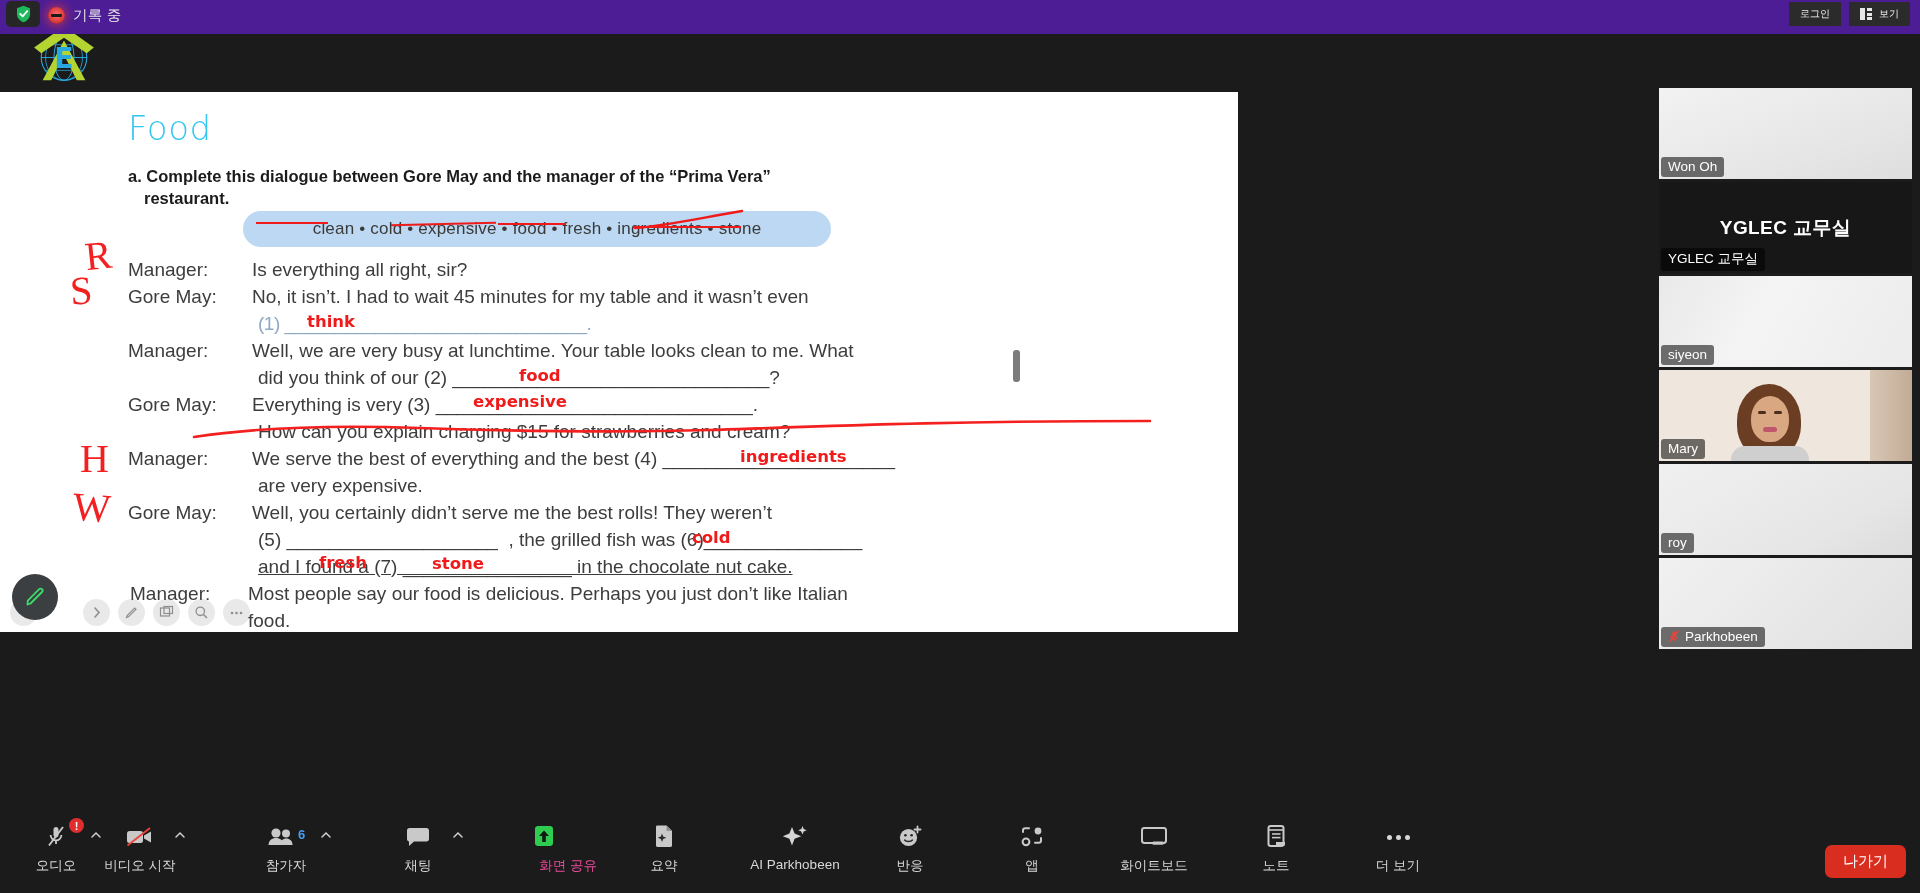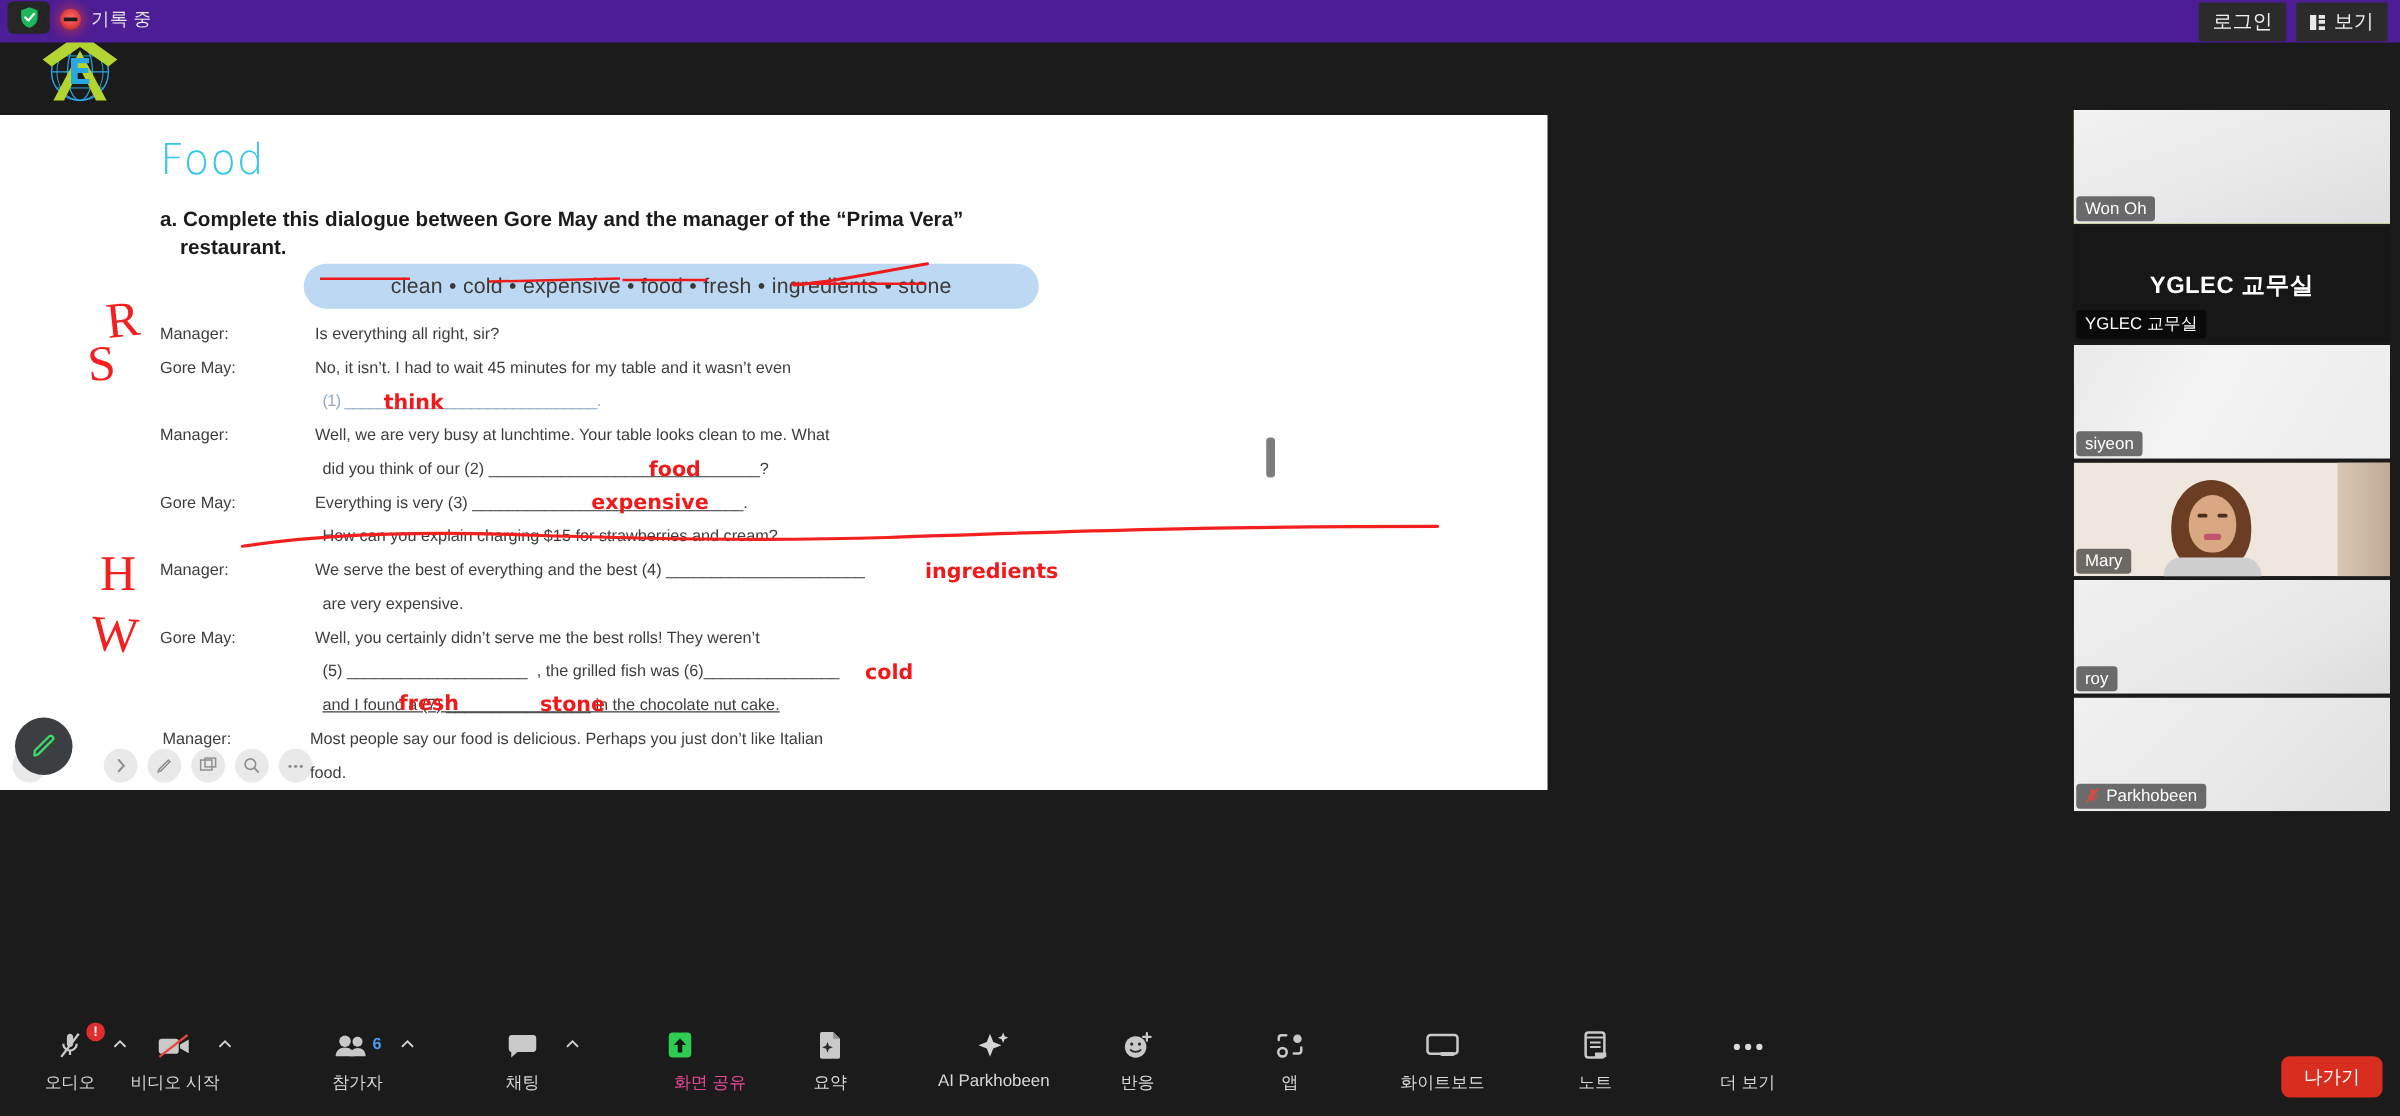--- a/index.html
+++ b/index.html
@@ -16,21 +16,21 @@
   .shield-wrap { position: absolute; left: 6px; top: 1px; width: 34px; height: 26px;
                  background: #262626; border-radius: 5px; display: flex; align-items: center; justify-content: center; }
   .shield { width: 17px; height: 18px; }
   .rec-wrap { position: absolute; left: 48px; top: 0px; height: 30px; display: flex; align-items: center; gap: 8px; }
   .rec-dot { width: 17px; height: 17px; border-radius: 50%;
              background: radial-gradient(circle at 50% 45%, #ff6f6f 0%, #e03e3e 55%, #7a1f1f 100%);
              box-shadow: 0 0 9px 3px rgba(220,60,60,.55); position: relative; }
   .rec-dot::after { content: ""; position: absolute; left: 3px; top: 7px; width: 11px; height: 3px; background: #1b1b1b; border-radius: 1px; }
   .rec-text { color: #e9e9e9; font-size: 14.5px; letter-spacing: .2px; }
   .top-right { position: absolute; right: 10px; top: 2px; display: flex; gap: 8px; align-items: center; }
-  .tbtn { background: #2b2b2b; color: #f0f0f0; border-radius: 1px; font-size: 16px;
+  .tbtn { background: #2b2b2b; color: #f0f0f0; border-radius: 1px; font-size: 10px;
           padding: 5px 11px; display: flex; align-items: center; gap: 7px; cursor: pointer; }
   .grid-ico { display: inline-block; width: 12px; height: 12px; position: relative; }
   .grid-ico i { position: absolute; background: #e8e8e8; display: block; }
   .grid-ico i:nth-child(1){ left:0; top:0; width:5px; height:12px; }
   .grid-ico i:nth-child(2){ left:7px; top:0; width:5px; height:3px; }
   .grid-ico i:nth-child(3){ left:7px; top:4.5px; width:5px; height:3px; }
   .grid-ico i:nth-child(4){ left:7px; top:9px; width:5px; height:3px; }
 
   
   .logo { position: absolute; left: 28px; top: 22px; width: 72px; height: 64px; }
@@ -41,21 +41,21 @@
   .doc-title { position: absolute; left: 128px; top: 16px; font-size: 34px; color: #33c6ee;
                font-family: "DejaVu Sans", sans-serif; font-weight: 300; letter-spacing: .5px; }
   .instr { position: absolute; left: 128px; top: 73px; width: 790px; font-size: 16.5px;
            font-weight: bold; color: #1b1b1b; line-height: 1.35; }
   .instr .hang { padding-left: 16px; display: block; }
 
   .wordbank { position: absolute; left: 243px; top: 119px; width: 588px; height: 36px;
               background: #bcd8f2; border-radius: 18px; display: flex; align-items: center;
               justify-content: center; font-size: 17px; color: #3a3a3a; letter-spacing: .2px; }
 
-  .dlg { position: absolute; left: 128px; top: 168px; width: 1000px; font-size: 13px; color: #3d3d3d; line-height: 1; }
+  .dlg { position: absolute; left: 128px; top: 168px; width: 1000px; font-size: 19px; color: #3d3d3d; line-height: 1; }
   .row { position: relative; height: 27px; }
   .spk { position: absolute; left: 0; top: 0; width: 120px; }
   .spk.ind { left: 2px; }
   .txt { position: absolute; left: 124px; top: 0; white-space: pre; }
   .blank { color: #8fa8c4; letter-spacing: -.5px; }
 
   
   .ink { position: absolute; color: #f01a1a; font-family: "DejaVu Sans", sans-serif;
          font-weight: bold; font-size: 16.5px; pointer-events: none; }
   .ink-letter { position: absolute; color: #f42020; font-family: "Liberation Serif", serif;

